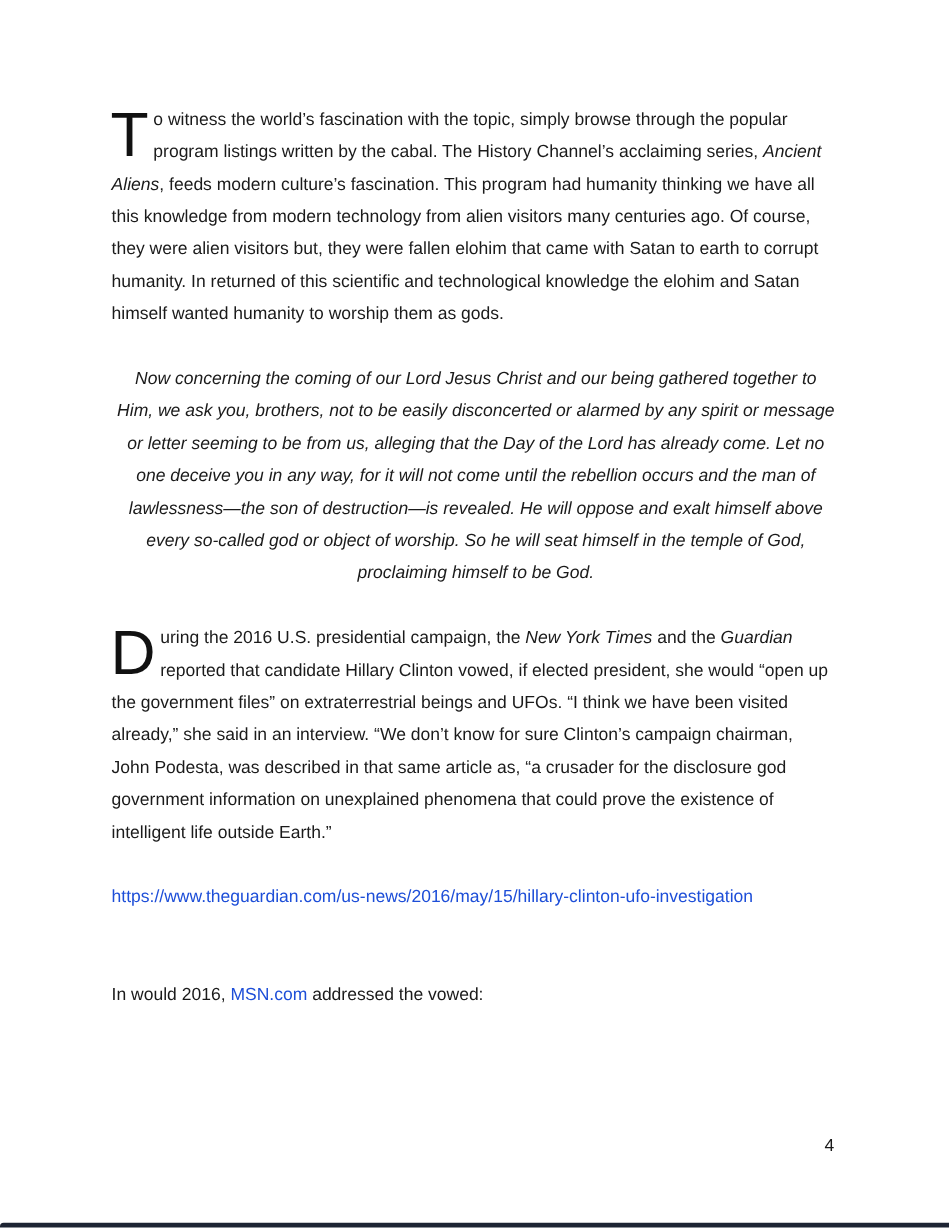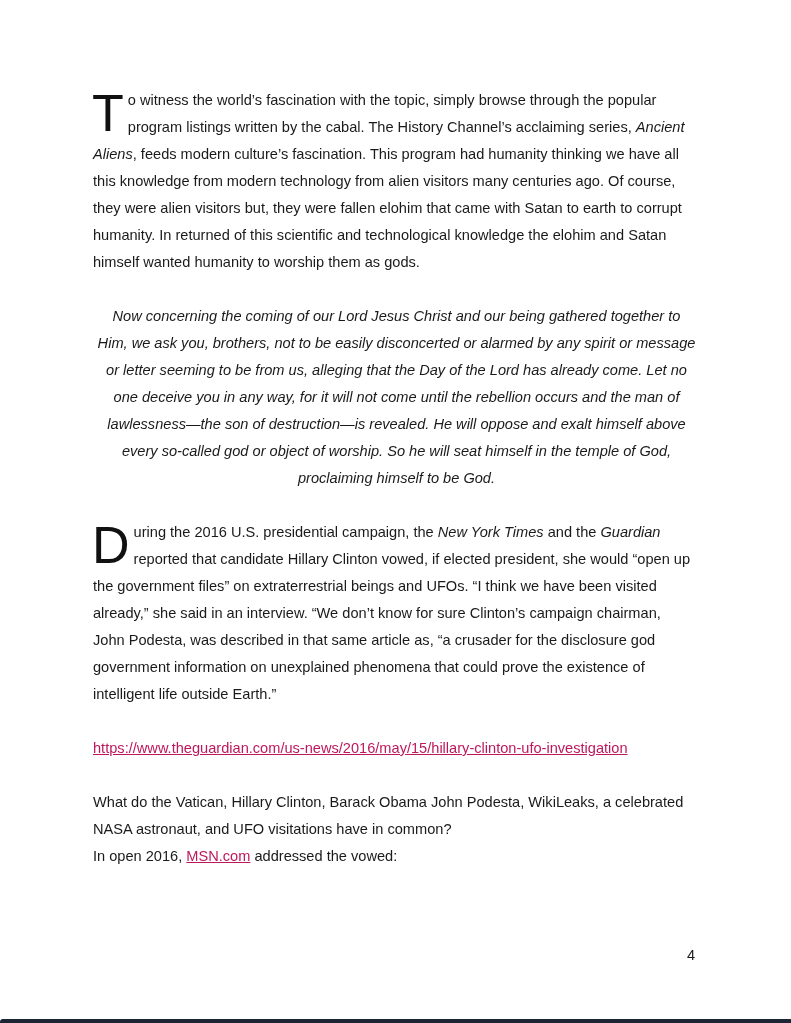--- a/index.html
+++ b/index.html
@@ -54,22 +54,21 @@
     }
     .spacer { height: 27px; }
     .quote {
       font-style: italic;
       text-align: center;
       margin-left: 4px;
       margin-right: -3px;
     }
     .quote .ref { display: block; }
     .link {
-      color: #be185d;
-      text-decoration: underline;
+      color: #1d4ed8;
       margin-top: 20px;
     }
     .page-number {
       position: absolute;
       left: 687px;
       top: 947px;
       font-size: 14.6px;
       color: #1a1a1a;
     }
     em { font-style: italic; }
@@ -98,20 +97,20 @@
 
     <div class="spacer"></div>
 
     <p>
       <a class="link">https://www.theguardian.com/us-news/2016/may/15/hillary-clinton-ufo-investigation</a>
     </p>
 
     <div class="spacer"></div>
 
     <p>
-      <span>What do the Vatican, Hillary Clinton, Barack Obama John Podesta, WikiLeaks, a celebrated NASA astronaut, and UFO visitations have in common?</span><br>
-      <span>In open 2016, </span><a class="link">MSN.com</a><span> addressed the vowed:</span>
+      <br>
+      <span>In would 2016, </span><a class="link">MSN.com</a><span> addressed the vowed:</span>
     </p>
   </div>
 
   <div class="page-number">4</div>
 </div>
 <div class="bottom-edge"></div>
 
 </body></html>

